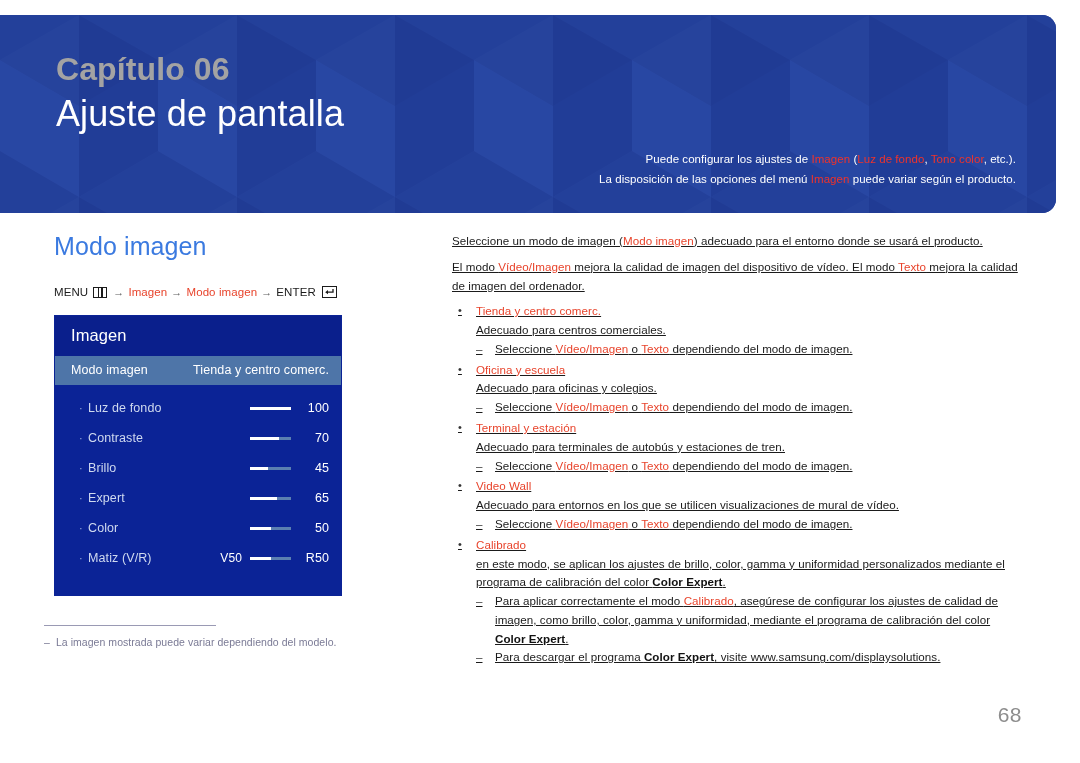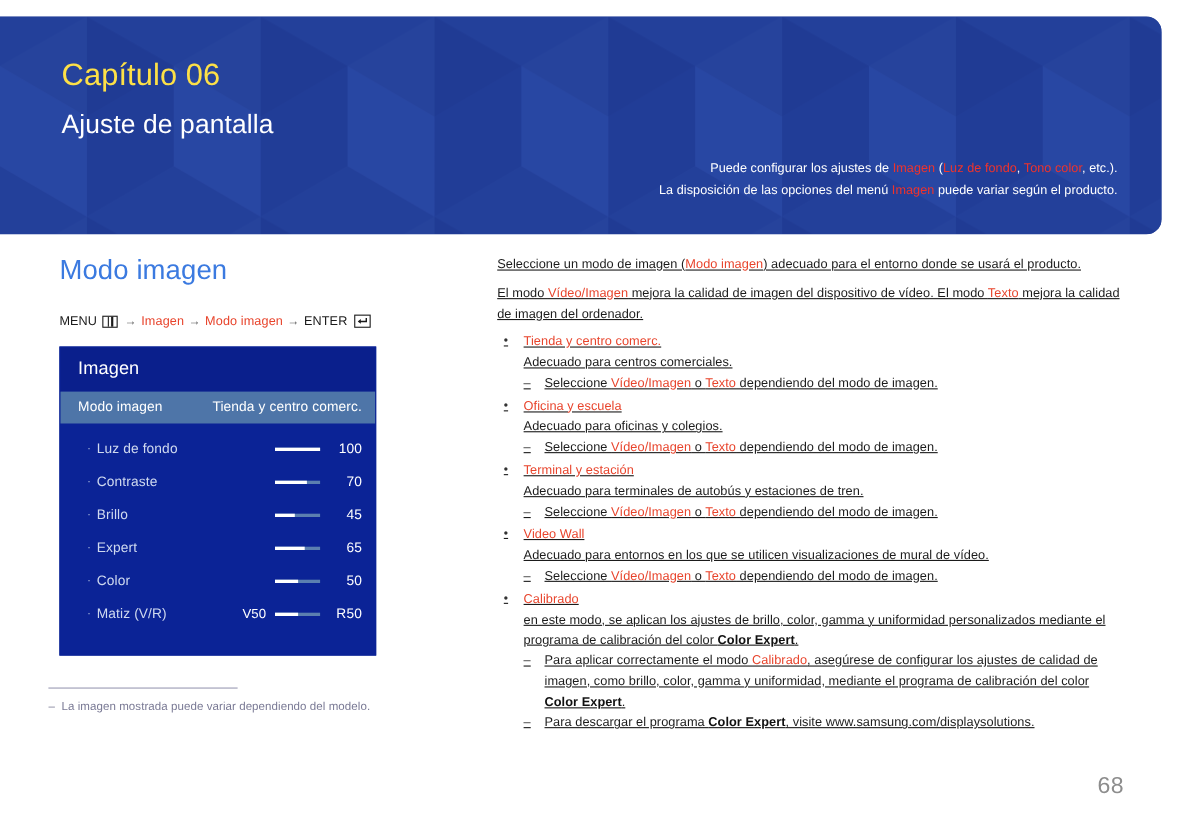--- a/index.html
+++ b/index.html
@@ -32,34 +32,34 @@
     inset: 0;
     opacity: 1;
   }
   .banner-inner {
     position: absolute;
     left: 56px;
     top: 36px;
     right: 40px;
   }
   .chapter-label {
-    font-size: 28px;
-    color: #fde047;
-    font-weight: 400;
+    font-size: 32px;
+    color: #a3a3a3;
+    font-weight: 700;
     letter-spacing: 0.1px;
     line-height: 1.18;
     white-space: nowrap;
   }
   .chapter-title {
-    font-size: 24px;
+    font-size: 36px;
     color: #ffffff;
     font-weight: 400;
     letter-spacing: 0.1px;
     line-height: 1.2;
-    margin-top: 16px;
+    margin-top: 3px;
     white-space: nowrap;
   }
   .banner-sub {
     margin-top: 14px;
     font-size: 11.5px;
     color: #ffffff;
     line-height: 1.75;
     letter-spacing: 0.05px;
     text-align: right;
   }

